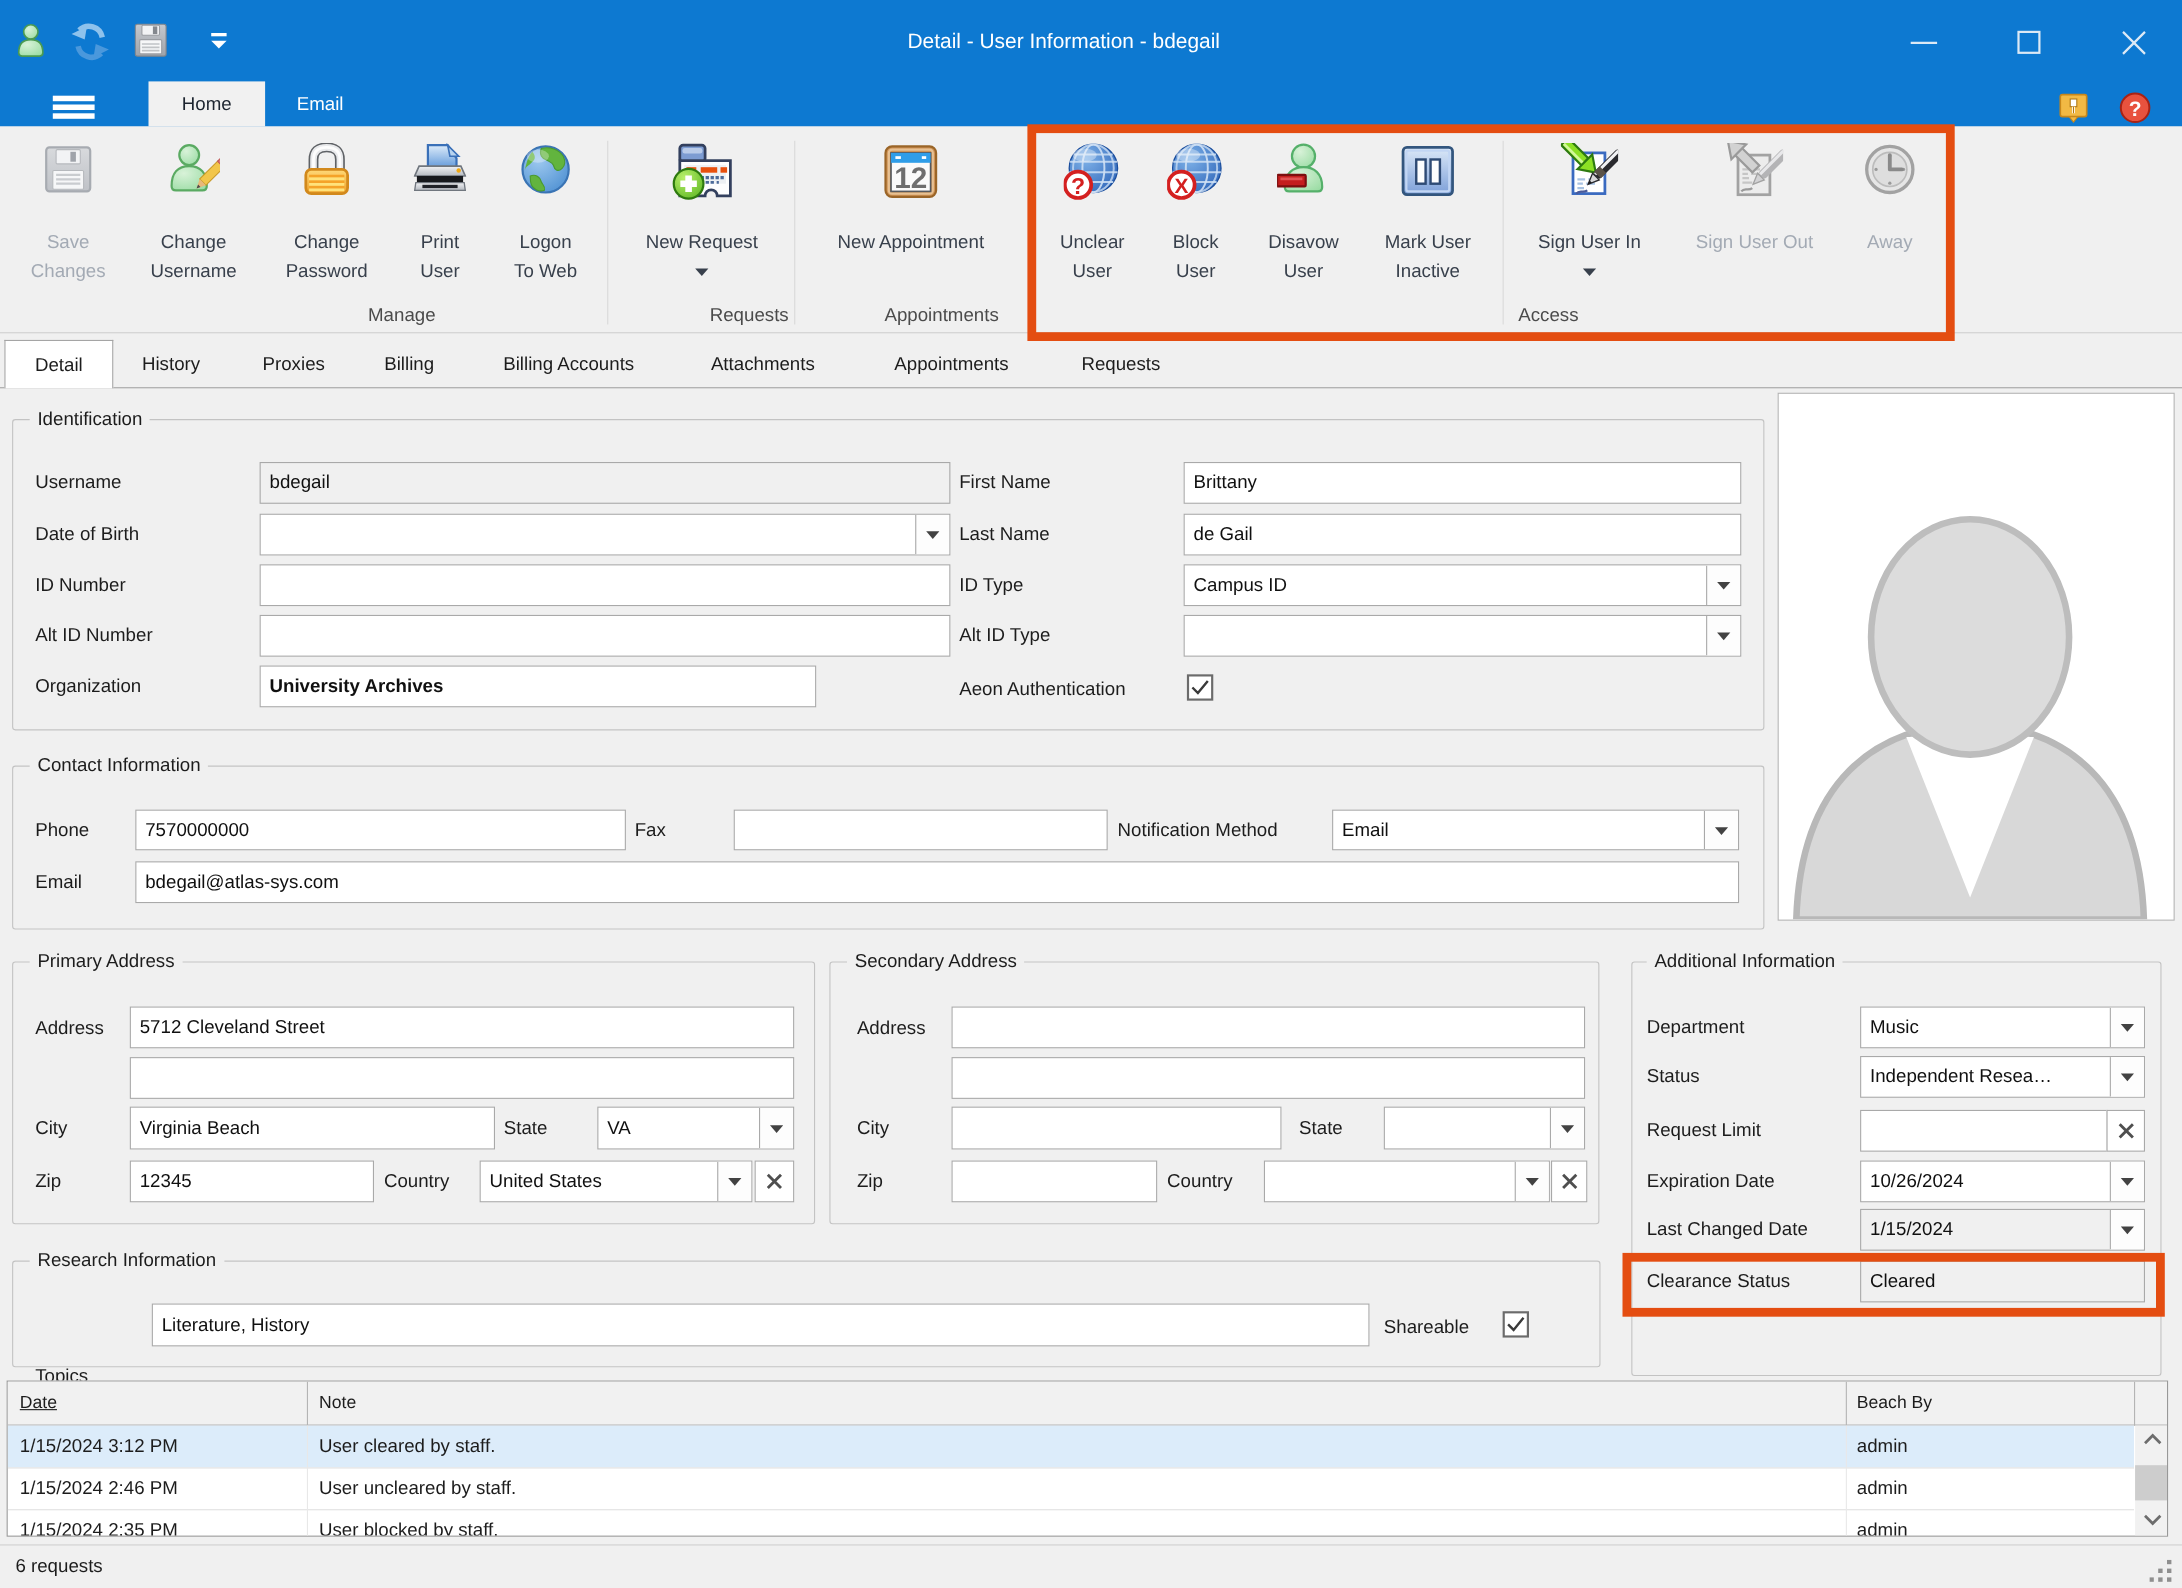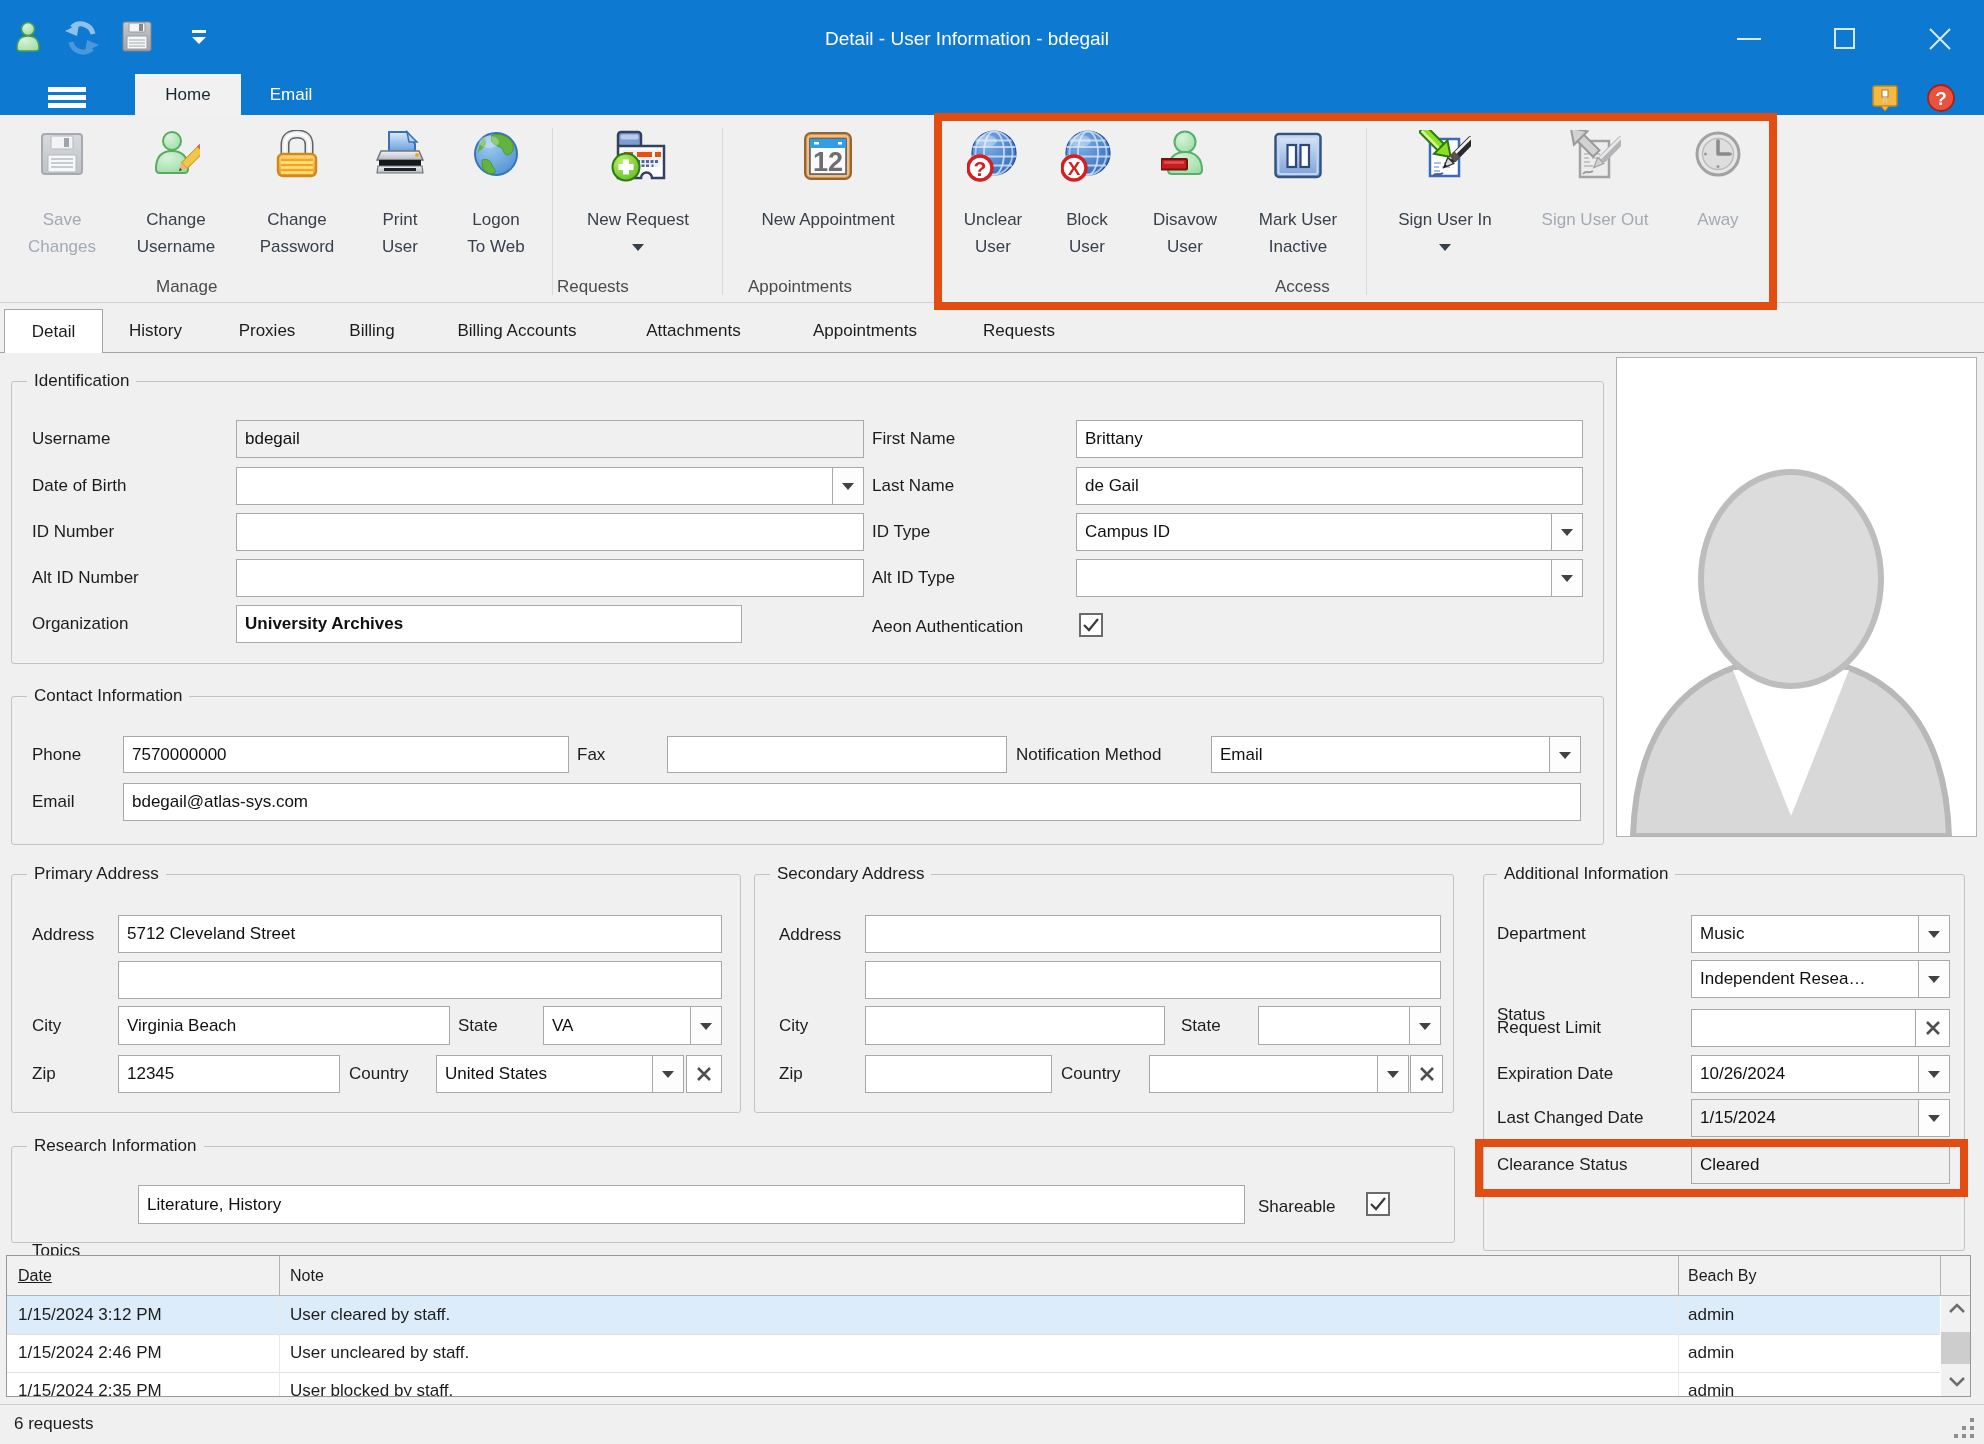--- a/index.html
+++ b/index.html
@@ -14,21 +14,21 @@
 .xbtn svg{position:absolute;left:50%;top:50%;margin:-8px 0 0 -8px;}
 .group{position:absolute;border:1px solid #c3c3c3;border-radius:3px;box-sizing:border-box;}
 .gl{position:absolute;background:#f0f0f0;padding:0 7px;font-size:17px;color:#1c1c1c;line-height:22px;white-space:nowrap;}
 .cb{position:absolute;width:24px;height:24px;box-sizing:border-box;background:#fff;border:2px solid #6b6b6b;}
 .rb{position:absolute;top:130px;width:120px;text-align:center;}
 .rb .ric{height:50px;display:flex;justify-content:center;align-items:flex-start;}
 .rb .rt{font-size:17px;line-height:27px;color:#38404c;margin-top:26px;}
 .rb.dis .rt{color:#a3aab4;}
 .rdrop{display:inline-block;border-left:6px solid transparent;border-right:6px solid transparent;border-top:7px solid #38404c;vertical-align:middle;}
 .gsep{position:absolute;top:128px;width:1px;height:167px;background:#d9d9d9;}
-.glabel{position:absolute;top:277px;font-size:17px;color:#4b4b4b;text-align:left;}
+.glabel{position:absolute;top:277px;font-size:17px;color:#4b4b4b;text-align:right;}
 .ttab{position:absolute;top:309px;height:44px;font-size:17px;color:#1c1c1c;display:flex;align-items:center;justify-content:center;}
 </style>
 </head>
 <body>
 <div id="app">
 
   <div class="abs" style="left:0;top:0;width:1984px;height:115px;background:#0d79d1;"></div>
   <div class="abs" style="left:825px;top:26px;width:340px;height:26px;color:#fff;font-size:19px;line-height:26px;white-space:nowrap;">Detail - User Information - bdegail</div>
 
   <svg class="abs" style="left:1735px;top:28px;" width="28" height="22">
@@ -443,21 +443,21 @@
   <div class="xbtn" style="left:1410px;top:1055px;width:33px;height:38px;">
         <svg width="16" height="16" viewBox="0 0 16 16">
           <path d="M2 2l12 12M14 2L2 14" stroke="#4f4f4f" stroke-width="2.6"></path>
         </svg>
       </div>
 
   <div class="group" style="left:1483px;top:874px;width:482px;height:377px;"></div>
   <div class="gl" style="left:1497px;top:863px;">Additional Information</div>
   <div class="lbl" style="left:1497px;top:923px;">Department</div>
   <div class="fld" style="left:1691px;top:915px;width:259px;height:38px;">Music<span class="arrbtn"></span></div>
-  <div class="lbl" style="left:1497px;top:968px;margin-top:36px;">Status</div>
+  <div class="lbl" style="left:1497px;top:968px;">Status</div>
   <div class="fld" style="left:1691px;top:960px;width:259px;height:38px;">Independent Resea…<span class="arrbtn"></span></div>
   <div class="lbl" style="left:1497px;top:1017px;">Request Limit</div>
   <div class="fld" style="left:1691px;top:1009px;width:225px;height:38px;"></div>
   <div class="xbtn" style="left:1915px;top:1009px;width:35px;height:38px;">
         <svg width="16" height="16" viewBox="0 0 16 16">
           <path d="M2 2l12 12M14 2L2 14" stroke="#4f4f4f" stroke-width="2.6"></path>
         </svg>
       </div>
   <div class="lbl" style="left:1497px;top:1063px;">Expiration Date</div>
   <div class="fld" style="left:1691px;top:1055px;width:259px;height:38px;">10/26/2024<span class="arrbtn"></span></div>

